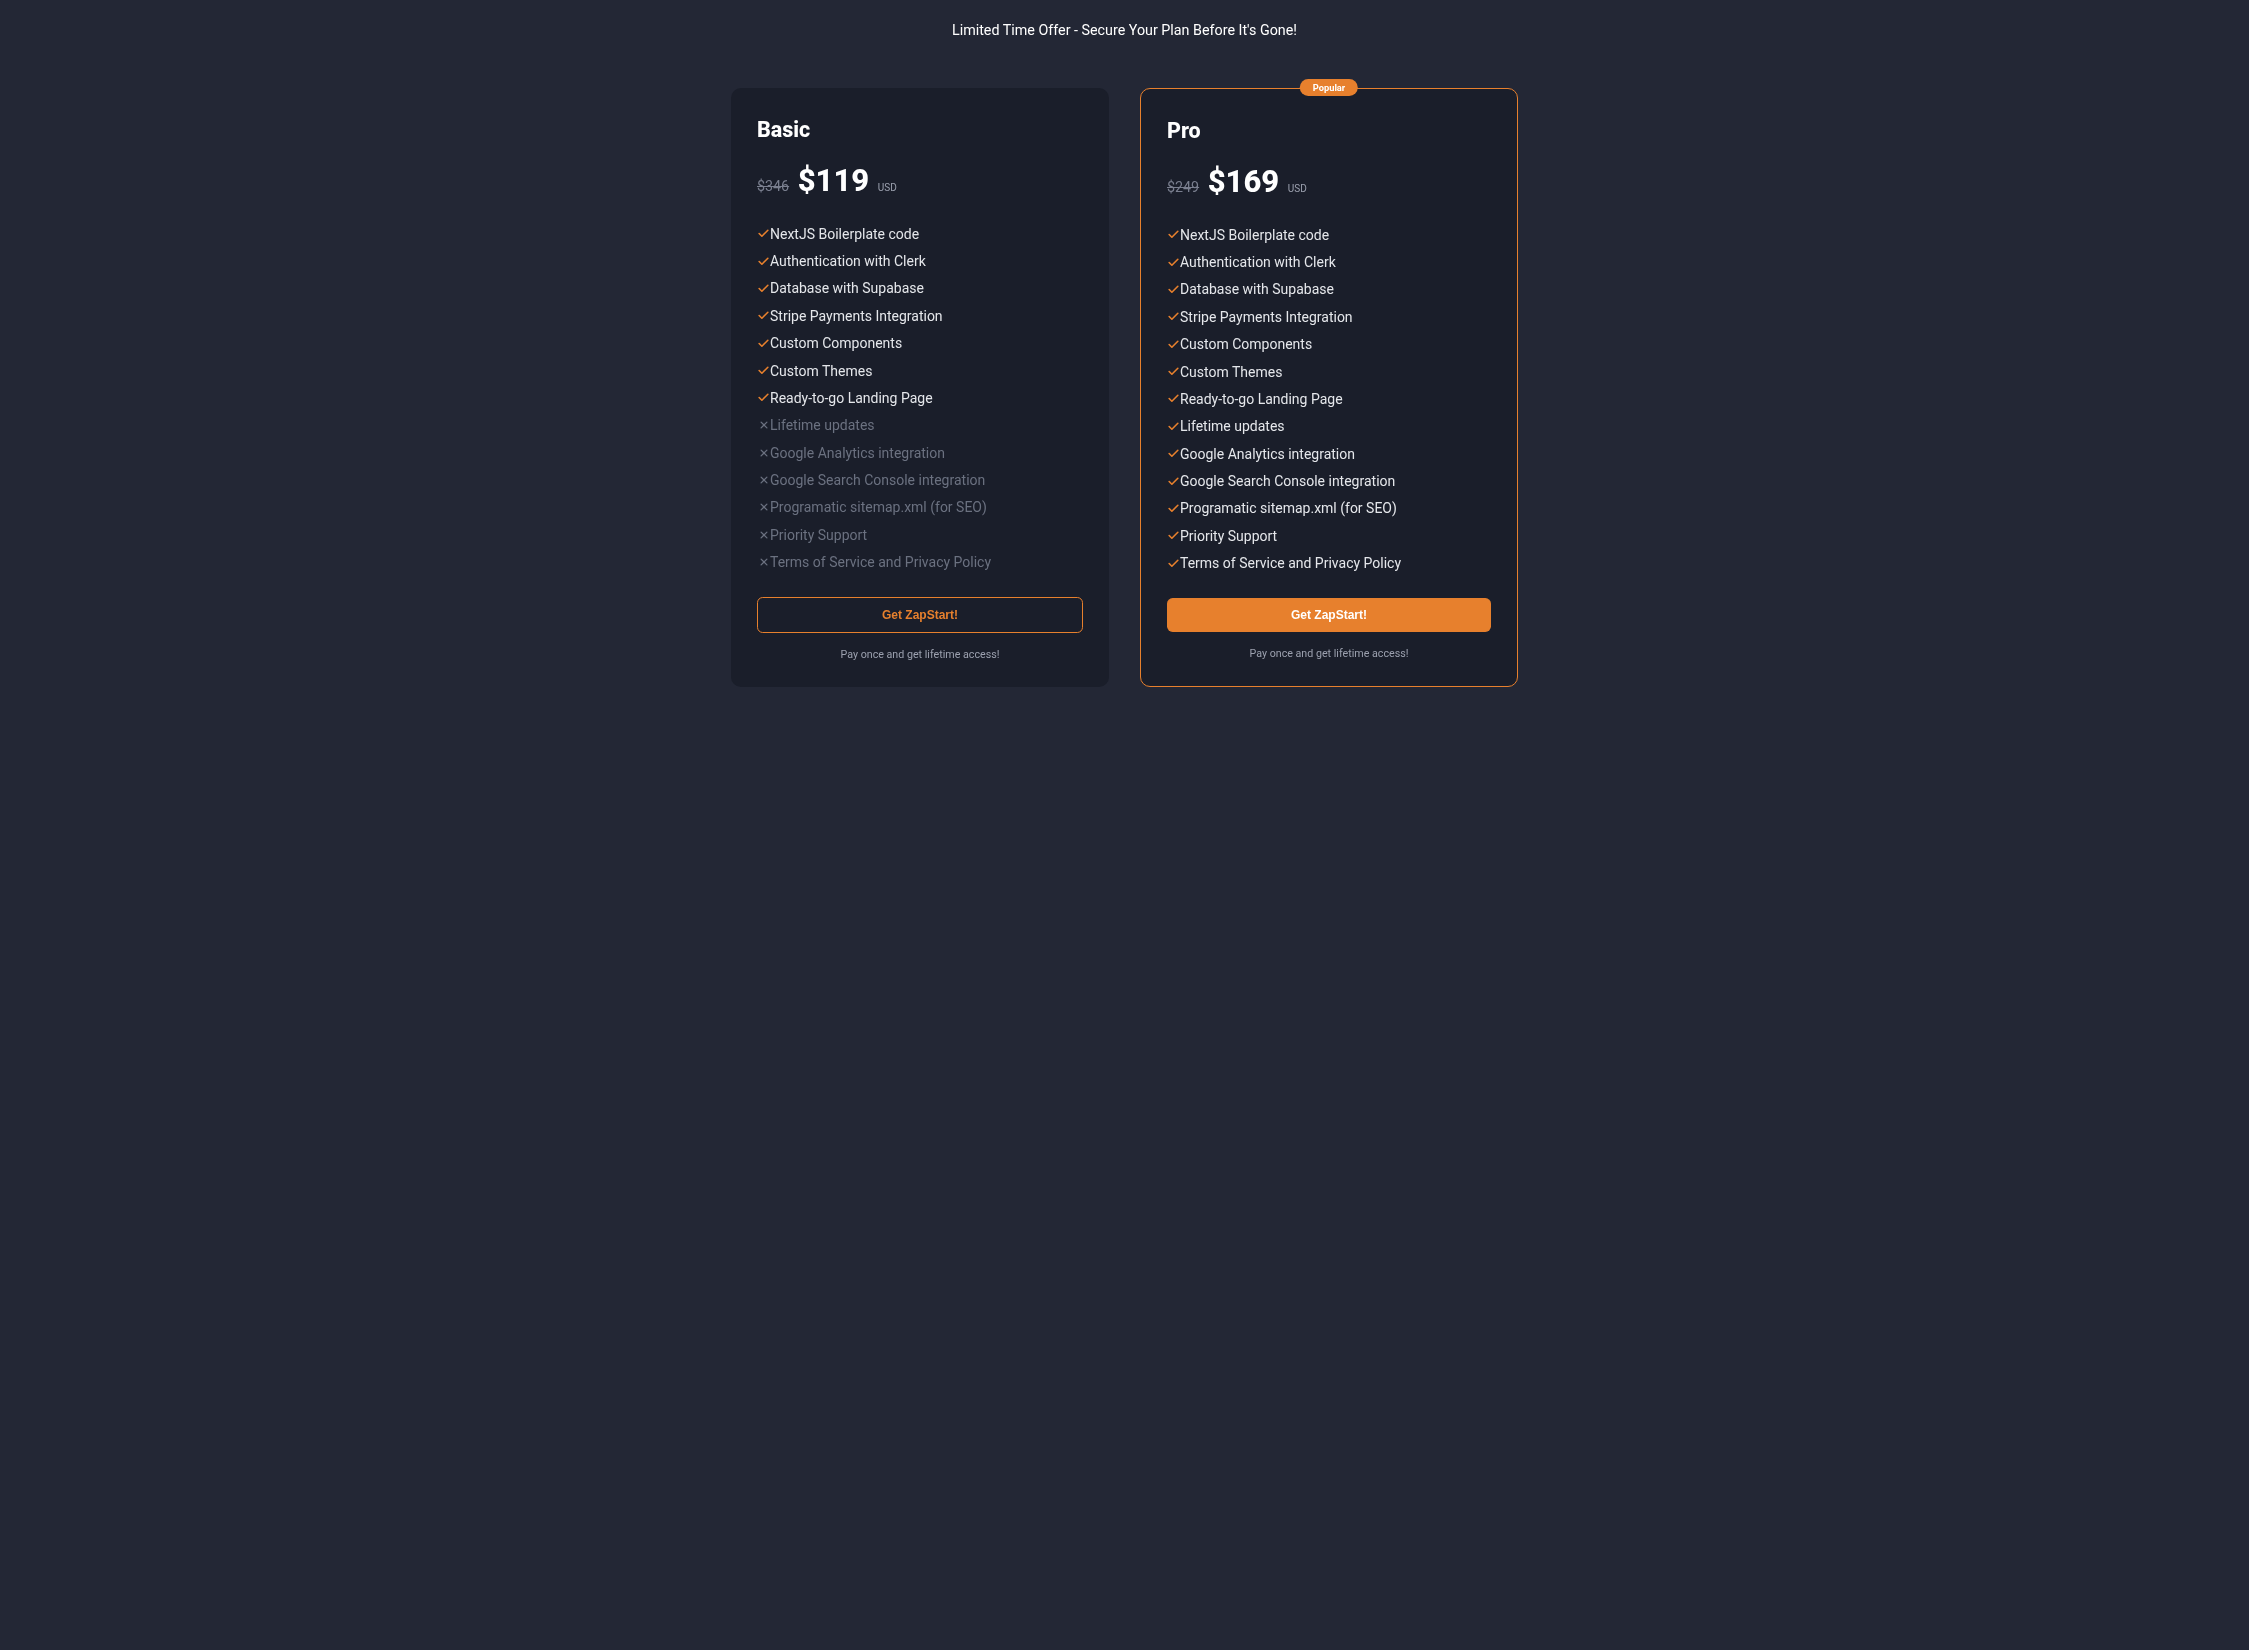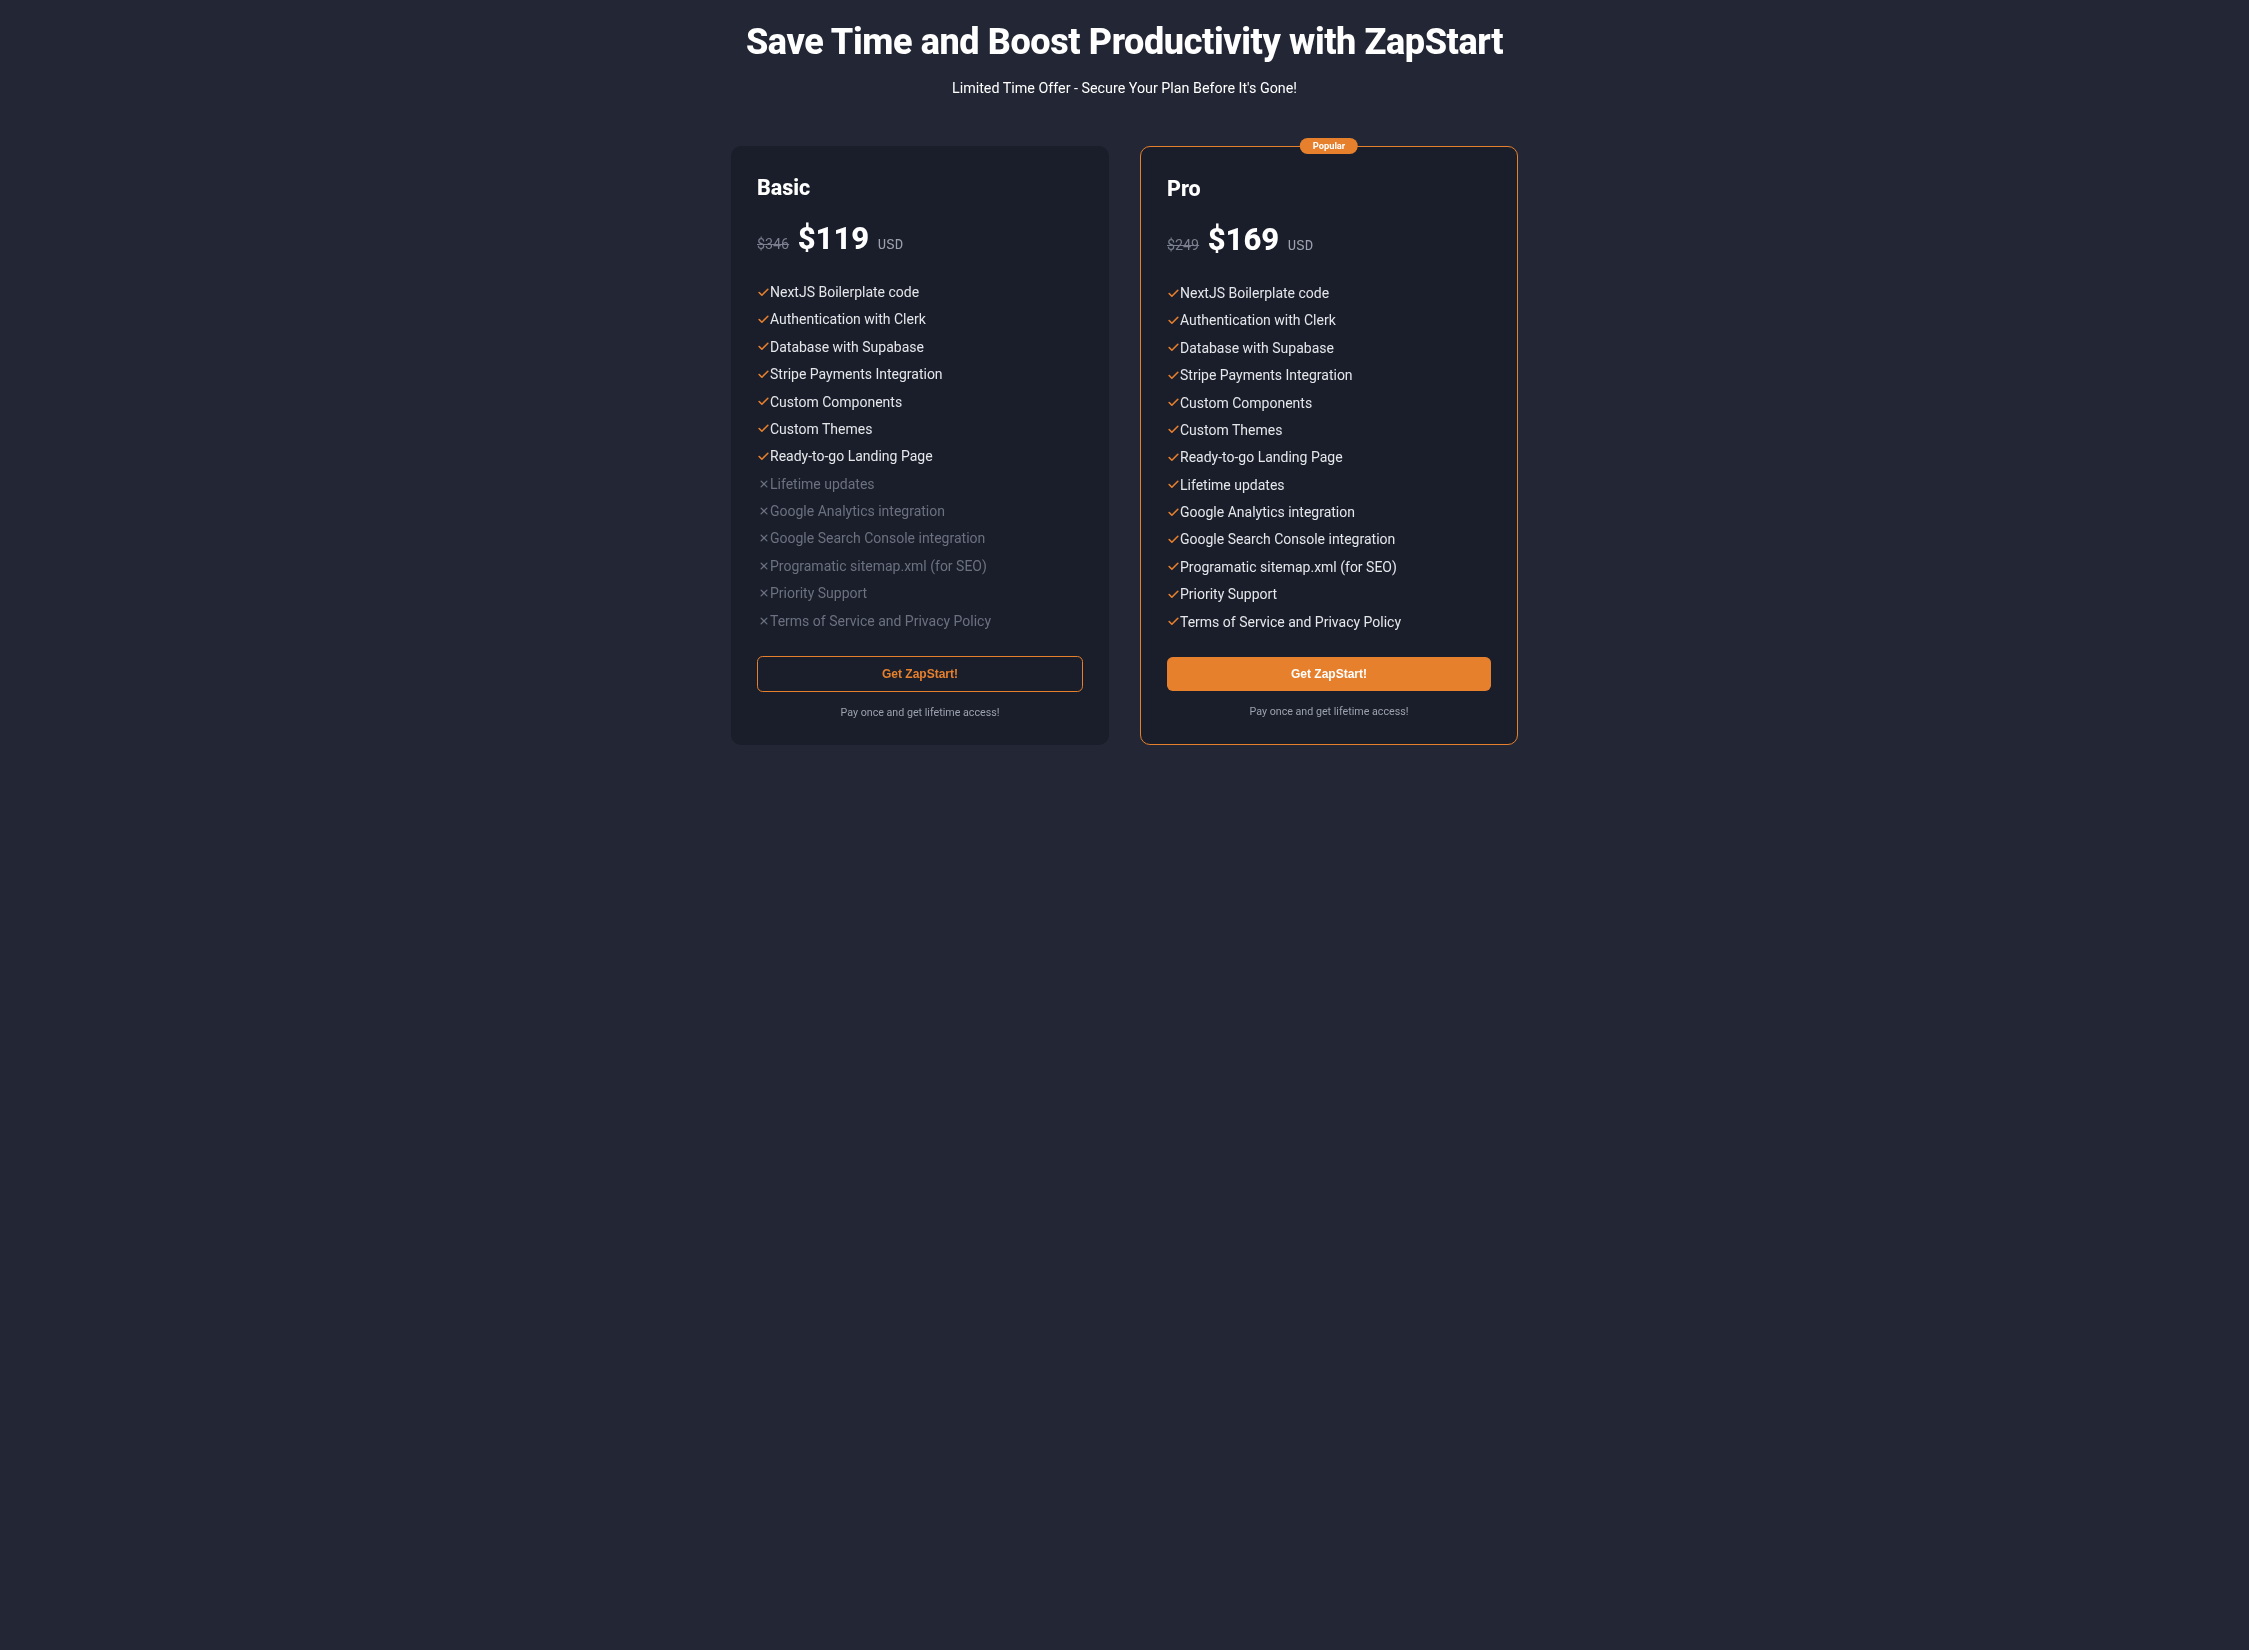--- a/index.html
+++ b/index.html
@@ -66,23 +66,22 @@
   .old-price {
     font-size: 14.3px;
     color: #7a7f8f;
     text-decoration: line-through;
   }
   .price {
     font-size: 31px;
     font-weight: 800;
   }
   .currency {
-    font-size: 14px;
+    font-size: 10px;
     color: #9ca1af;
-    font-family: Liberation Mono, monospace;
   }
   .features {
     list-style: none;
     margin-bottom: 21.5px;
   }
   .features li {
     display: flex;
     align-items: center;
     gap: 0;
     font-size: 14px;
@@ -125,21 +124,20 @@
   .footnote {
     text-align: center;
     font-size: 10.7px;
     color: #9ca1af;
   }
 </style>
 </head>
 <body>
 
 <div class="container">
-  <h1 class="headline">Save Time and Boost Productivity with ZapStart</h1>
   <p class="subheadline">Limited Time Offer - Secure Your Plan Before It's Gone!</p>
   <div class="cards" id="cards">
       <div class="card">
         <div class="plan-name">Basic</div>
         <div class="price-row">
           <span class="old-price">$346</span>
           <span class="price">$119</span>
           <span class="currency">USD</span>
         </div>
         <ul class="features">

